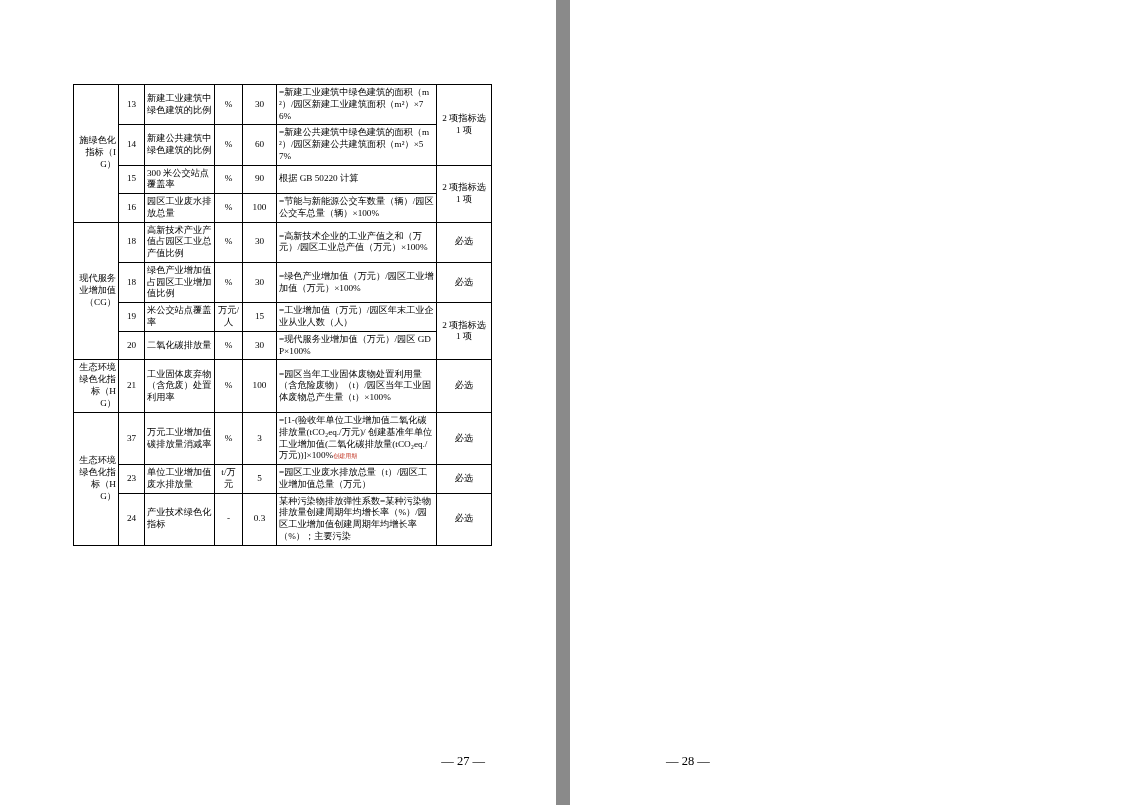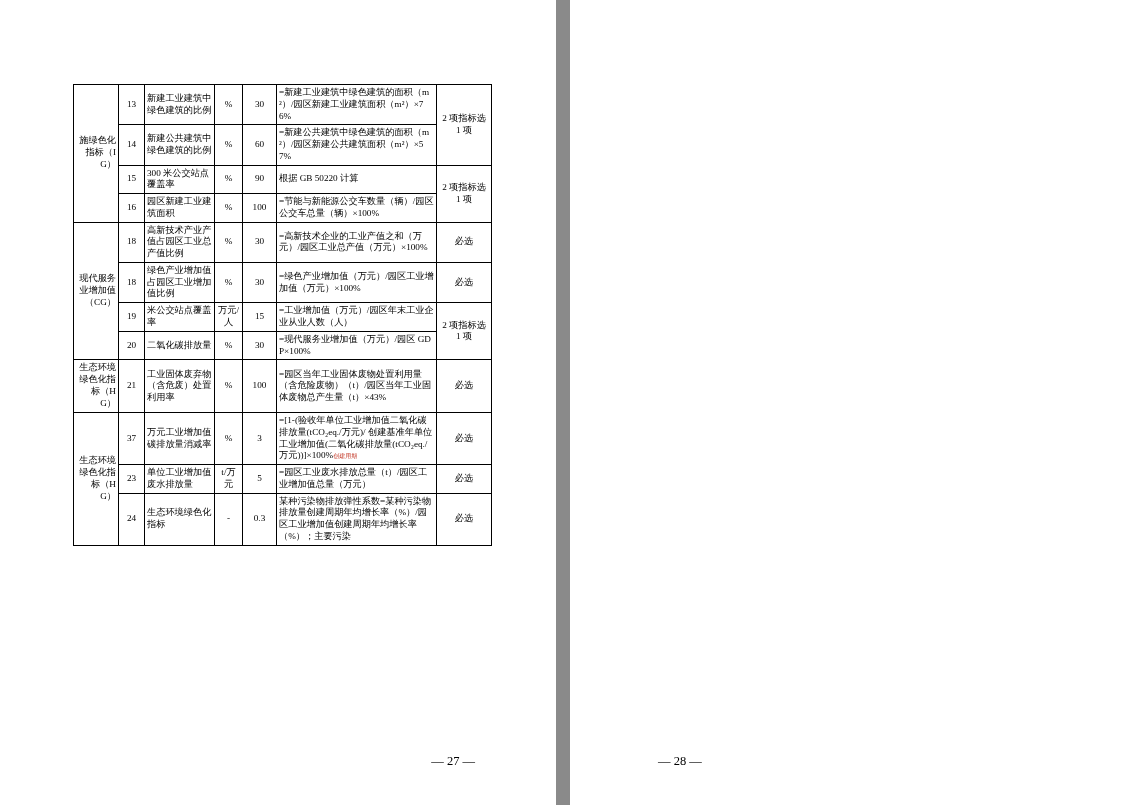--- a/index.html
+++ b/index.html
@@ -58,22 +58,22 @@
     left: 73px;
     top: 84px;
     width: 418px;
   }
   .folio {
     position: absolute;
     bottom: 36px;
     font-size: 12.5px;
     color: #000;
   }
-  .folio-left { right: 81px; }
-  .folio-right { left: 88px; }
+  .folio-left { right: 71px; }
+  .folio-right { left: 96px; }
   .small-red {
     font-size: 6px;
     color: #c43b2a;
     letter-spacing: 0;
   }
   .cat { font-size: 9.2px; text-align: right; line-height: 1.3; }
 </style>
 </head>
 <body>
 
@@ -115,21 +115,21 @@
             <td class="c-center">15</td>
             <td class="c-left">300 米公交站点覆盖率</td>
             <td class="c-center">%</td>
             <td class="c-center">90</td>
             <td class="c-left">根据 GB 50220 计算</td>
             <td class="c-center" rowspan="2">2 项指标选 1 项</td>
           </tr>
 
           <tr>
             <td class="c-center">16</td>
-            <td class="c-left">园区新建工业建筑面积</td>
+            <td class="c-left">园区工业废水排放总量</td>
             <td class="c-center">%</td>
             <td class="c-center">100</td>
             <td class="c-left">=节能与新能源公交车数量（辆）/园区公交车总量（辆）×100%</td>
           </tr>
 
           <tr>
             <td class="cat" rowspan="4">现代服务业增加值（CG）</td>
             <td class="c-center">18</td>
             <td class="c-left">高新技术产业产值占园区工业总产值比例</td>
             <td class="c-center">%</td>
@@ -163,21 +163,21 @@
             <td class="c-center">30</td>
             <td class="c-left">=现代服务业增加值（万元）/园区 GDP×100%</td>
           </tr>
 
           <tr>
             <td class="cat">生态环境绿色化指标（HG）</td>
             <td class="c-center">21</td>
             <td class="c-left">工业固体废弃物（含危废）处置利用率</td>
             <td class="c-center">%</td>
             <td class="c-center">100</td>
-            <td class="c-left">=园区当年工业固体废物处置利用量（含危险废物）（t）/园区当年工业固体废物总产生量（t）×43%</td>
+            <td class="c-left">=园区当年工业固体废物处置利用量（含危险废物）（t）/园区当年工业固体废物总产生量（t）×100%</td>
             <td class="c-center">必选</td>
           </tr>
 
           <tr>
             <td class="cat" rowspan="3">生态环境绿色化指标（HG）</td>
             <td class="c-center">37</td>
             <td class="c-left">万元工业增加值碳排放量消减率</td>
             <td class="c-center">%</td>
             <td class="c-center">3</td>
             <td class="c-left"><span>=[1-(验收年单位工业增加值二氧化碳排放量(tCO₂eq./万元)/ 创建基准年单位工业增加值(二氧化碳排放量(tCO₂eq./万元))]×100%</span><span class="small-red">创建用期</span></td>
@@ -188,21 +188,21 @@
             <td class="c-center">23</td>
             <td class="c-left">单位工业增加值废水排放量</td>
             <td class="c-center">t/万元</td>
             <td class="c-center">5</td>
             <td class="c-left">=园区工业废水排放总量（t）/园区工业增加值总量（万元）</td>
             <td class="c-center">必选</td>
           </tr>
 
           <tr>
             <td class="c-center">24</td>
-            <td class="c-left">生态环境绿色化指标</td>
+            <td class="c-left">产业技术绿色化指标</td>
             <td class="c-center">-</td>
             <td class="c-center">0.3</td>
             <td class="c-left">某种污染物排放弹性系数=某种污染物排放量创建周期年均增长率（%）/园区工业增加值创建周期年均增长率（%）；主要污染</td>
             <td class="c-center">必选</td>
           </tr>
         </tbody>
       </table>
 
       <div class="folio folio-left">— 27 —</div>
     </div>

